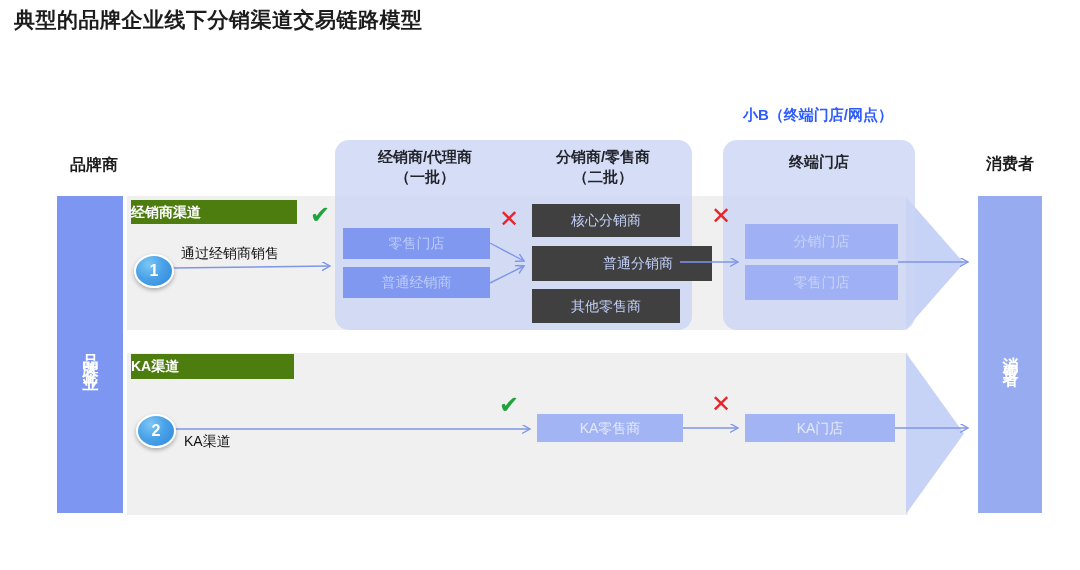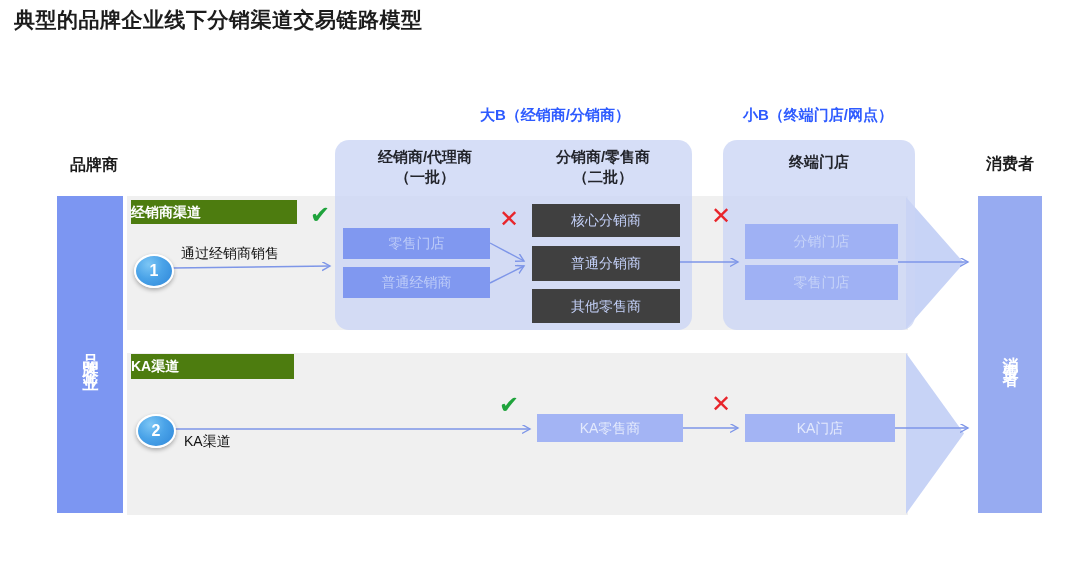--- a/index.html
+++ b/index.html
@@ -52,21 +52,21 @@
 
   .note{font-size:14px;color:#111;}
   .note.n1{left:181px;top:245px;}
   .note.n2{left:184px;top:433px;}
 
   .fbox{text-align:center;font-size:14px;}
   .t1box{left:343px;width:147px;height:31px;line-height:31px;background:#8098F0;color:#BCCBF8;}
   .t1box.a{top:228px;} .t1box.b{top:267px;}
   .t2box{left:532px;width:148px;background:#404040;color:#C3D0F8;}
   .t2box.a{top:204px;height:33px;line-height:33px;}
-  .t2box.b{top:246px;height:35px;line-height:35px;}
+  .t2box.b{top:246px;height:35px;line-height:35px;padding-left:32px;}
   .t2box.c{top:289px;height:34px;line-height:34px;}
   .tmbox{left:745px;width:153px;height:35px;line-height:35px;background:#9FB1F4;color:#C6D3F8;}
   .tmbox.a{top:224px;} .tmbox.b{top:265px;}
   .kabox{height:28px;line-height:28px;background:#A3B4F4;color:#E3E9FC;}
   .kabox.a{left:537px;top:414px;width:146px;}
   .kabox.b{left:745px;top:414px;width:150px;}
 
   .mark{font-size:24px;width:28px;text-align:center;}
   .mark.check{color:#1FA33C;font-weight:700;}
   .mark.cross{color:#E8252B;font-weight:900;}
@@ -78,21 +78,20 @@
 
   svg.arrows{left:0;top:0;pointer-events:none;}
 </style>
 </head>
 <body>
 
 <div class="stage">
 
   <div class="abs title">典型的品牌企业线下分销渠道交易链路模型</div>
 
-  <div class="abs group-label bigb">大B（经销商/分销商）</div>
   <div class="abs group-label smallb">小B（终端门店/网点）</div>
 
   <div class="abs col-head brand">品牌商</div>
   <div class="abs col-head consumer">消费者</div>
 
   <div class="abs row-band r1"></div>
   <div class="abs row-band r2"></div>
 
   <div class="abs chevron c1"></div>
   <div class="abs chevron c2"></div>

